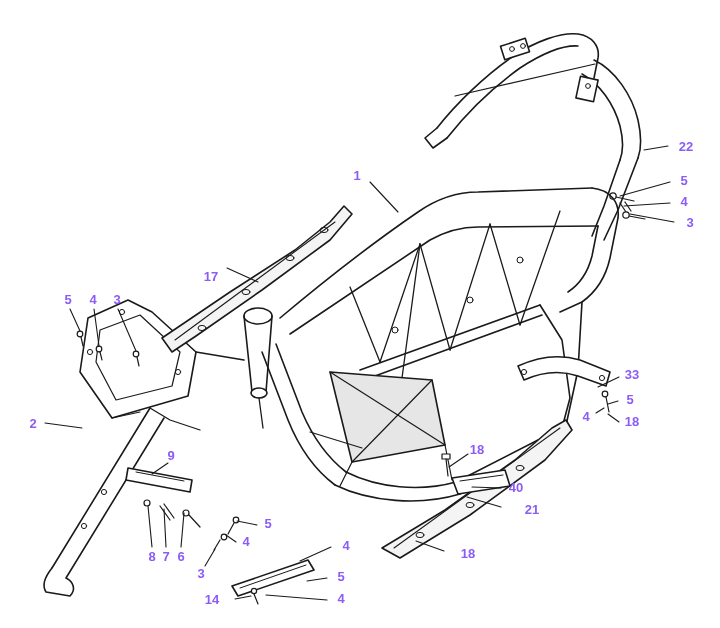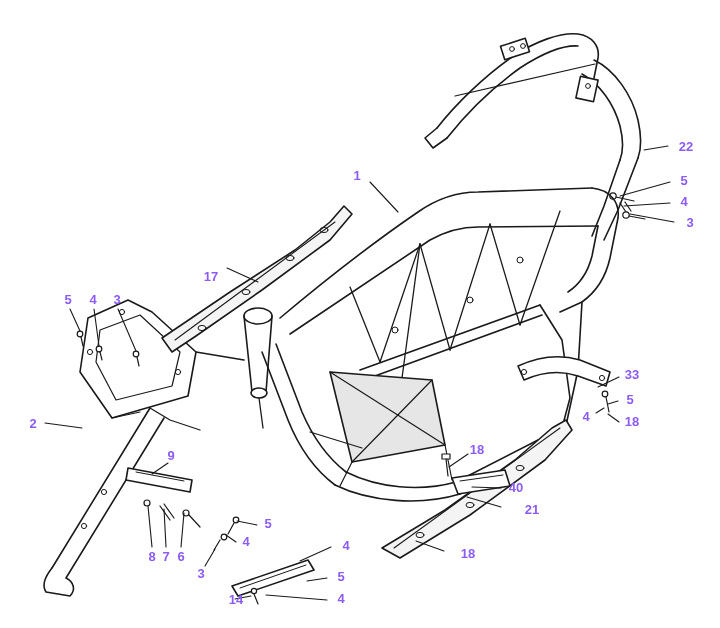--- a/index.html
+++ b/index.html
@@ -243,16 +243,16 @@
   <div class="callout" style="left:532px;top:509px">21</div>
   <div class="callout" style="left:468px;top:553px">18</div>
   <div class="callout" style="left:346px;top:545px">4</div>
   <div class="callout" style="left:268px;top:523px">5</div>
   <div class="callout" style="left:246px;top:541px">4</div>
   <div class="callout" style="left:201px;top:573px">3</div>
   <div class="callout" style="left:152px;top:556px">8</div>
   <div class="callout" style="left:166px;top:556px">7</div>
   <div class="callout" style="left:181px;top:556px">6</div>
   <div class="callout" style="left:341px;top:576px">5</div>
-  <div class="callout" style="left:236px;top:599px">14</div>
+  <div class="callout" style="left:212px;top:599px">14</div>
   <div class="callout" style="left:341px;top:598px">4</div>
 
 </div>
 
 </body></html>

